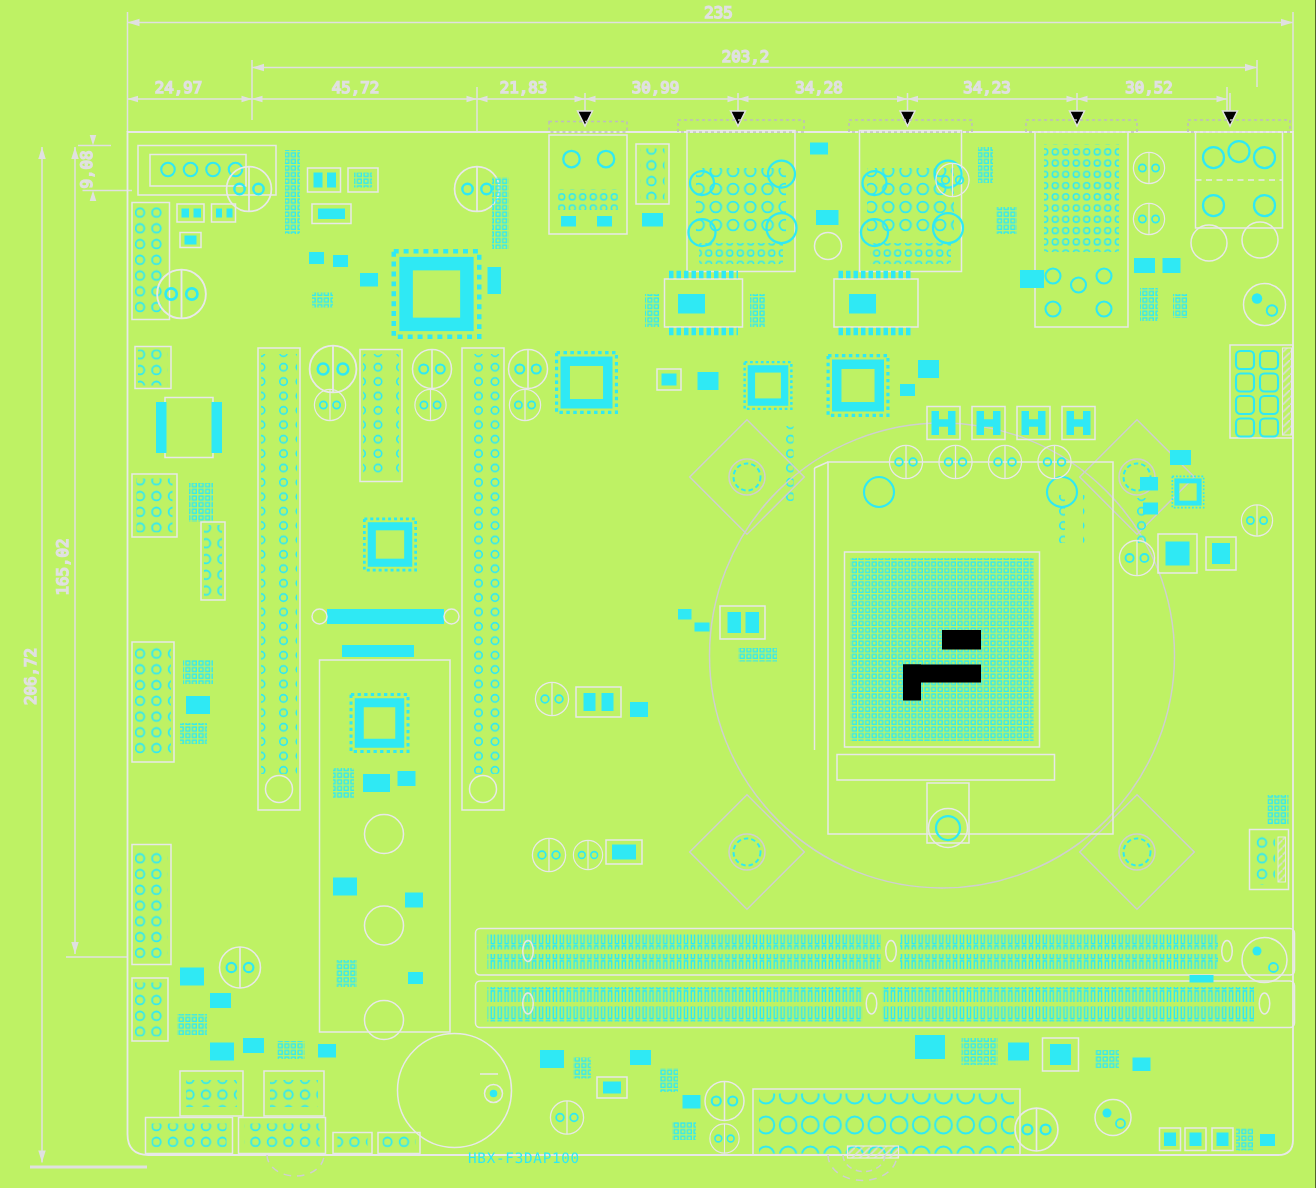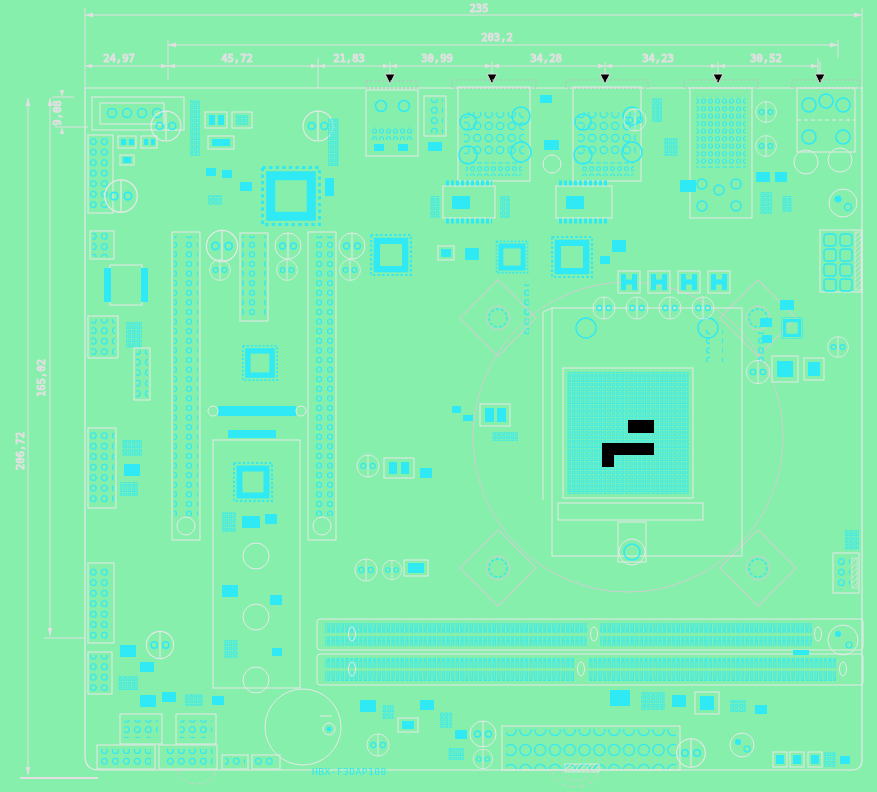--- a/index.html
+++ b/index.html
@@ -1,16 +1,16 @@
 <!DOCTYPE html>
 <html><head>
 <meta charset="utf-8">
 <style>
   html,body{margin:0;padding:0;background:#000;}
-  .canvas{position:relative;width:877px;height:792px;background:#86efac;overflow:hidden;
+  .canvas{position:relative;width:877px;height:792px;background:#bef264;overflow:hidden;
           font-family:"DejaVu Sans Mono","Liberation Mono",monospace;}
   svg{display:block}
   text{fill:#e8e8e8;font-family:"DejaVu Sans Mono","Liberation Mono",monospace;font-size:10.5px;}
   .cy{fill:#2fe9f4}
   .t-title{fill:#2fe9f4;font-size:9.5px;letter-spacing:.5px}
 </style>
 </head>
 <body>
 
 <div class="canvas">

